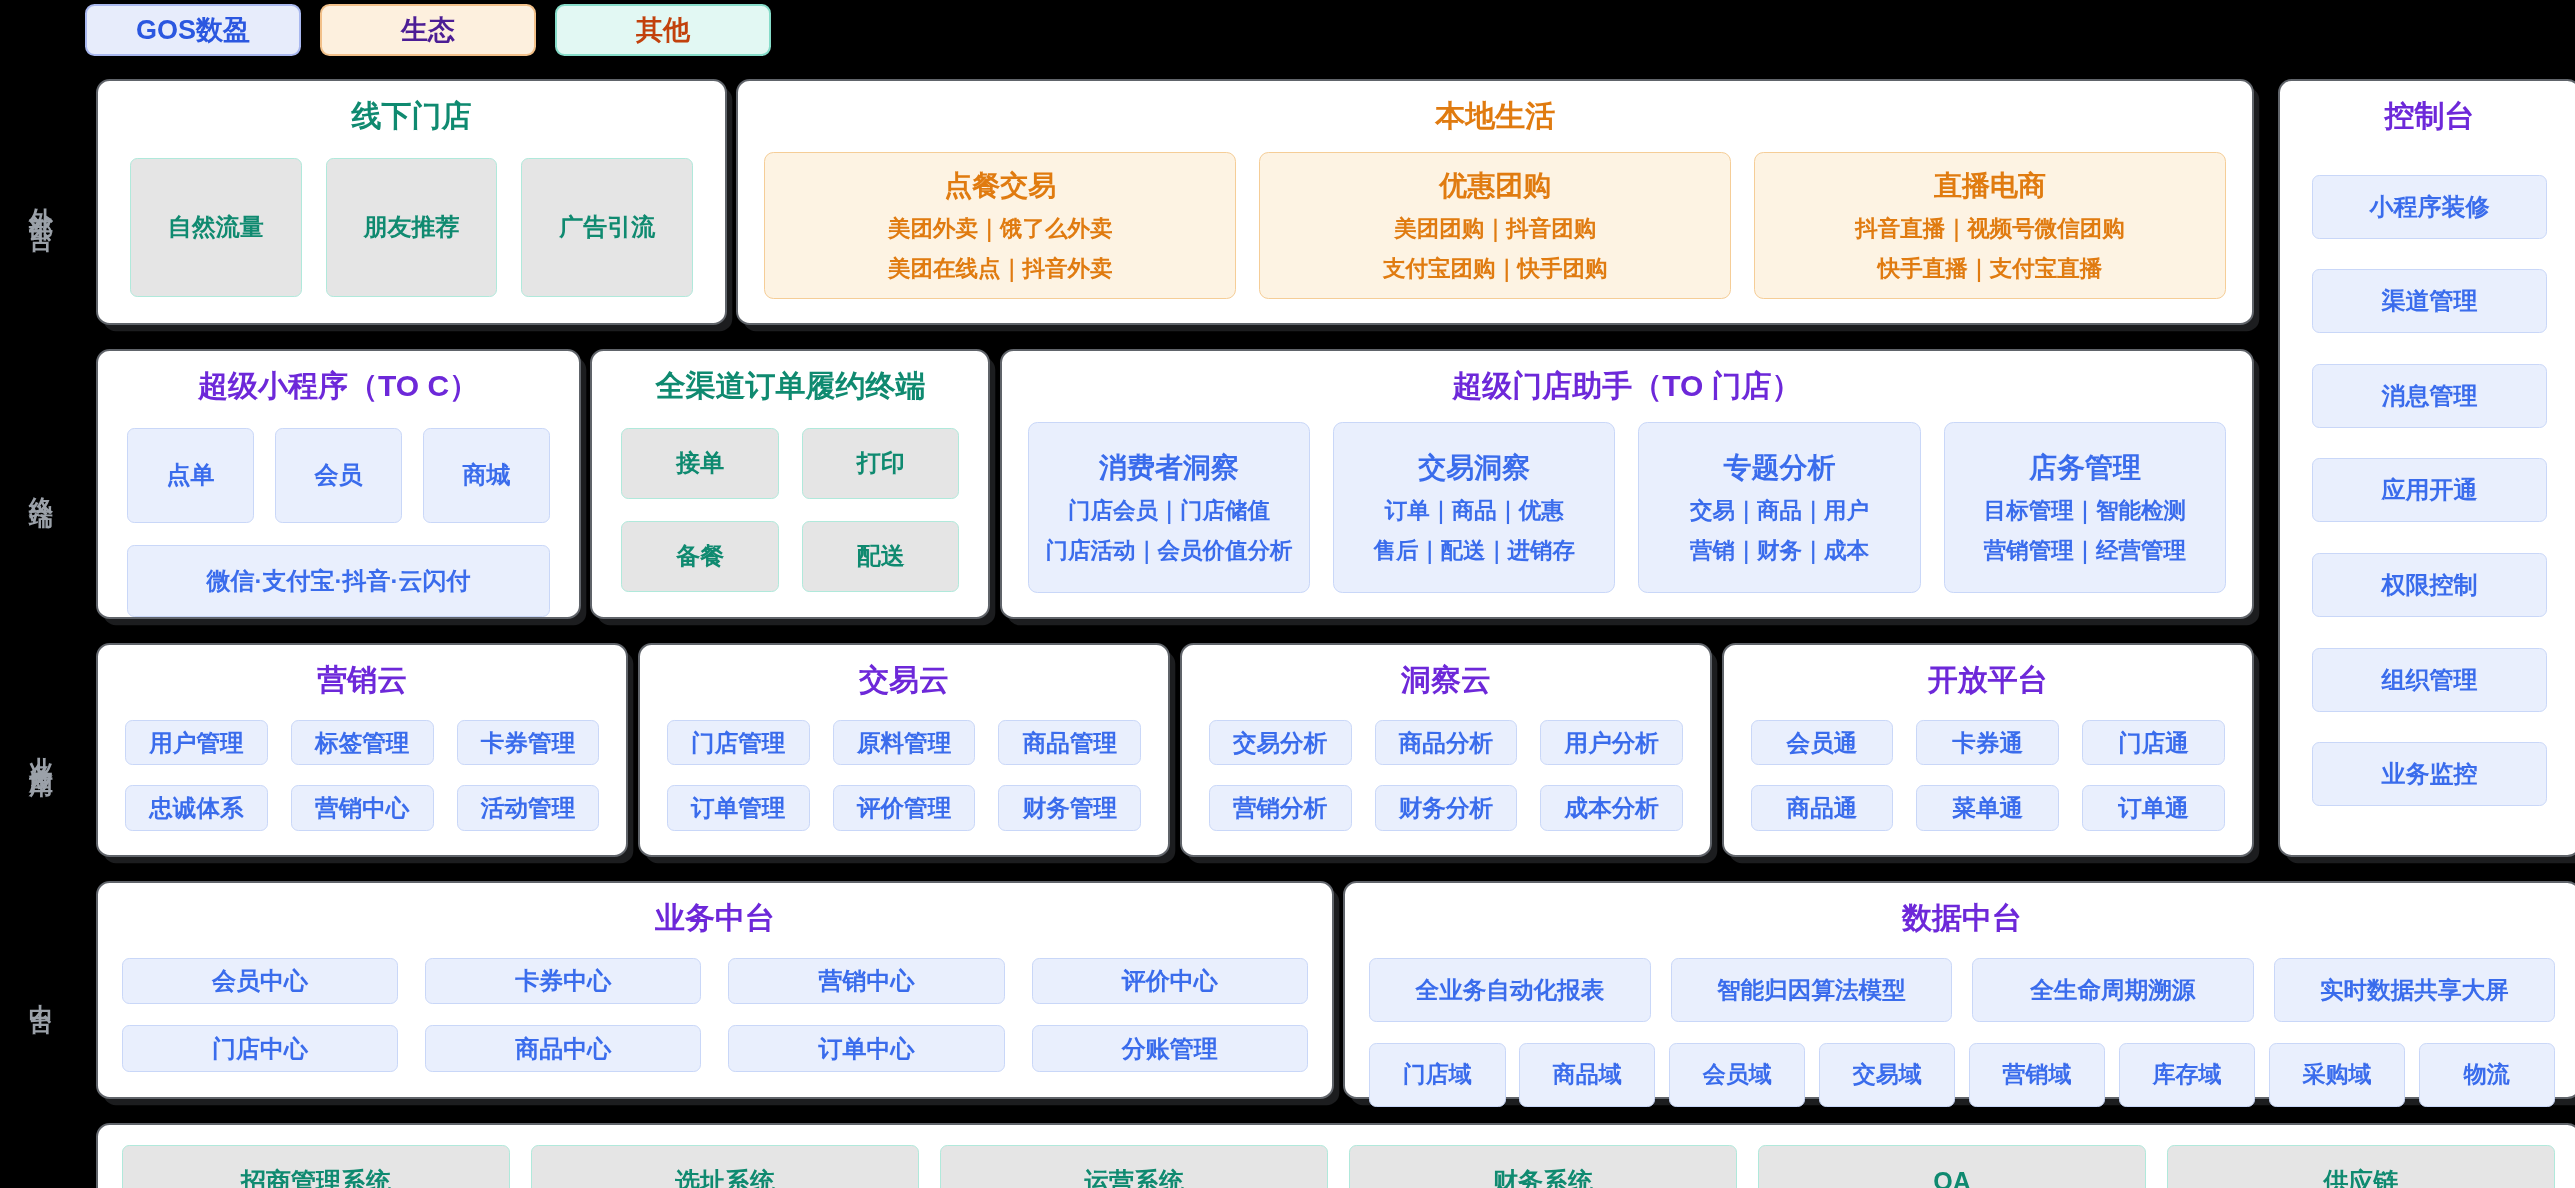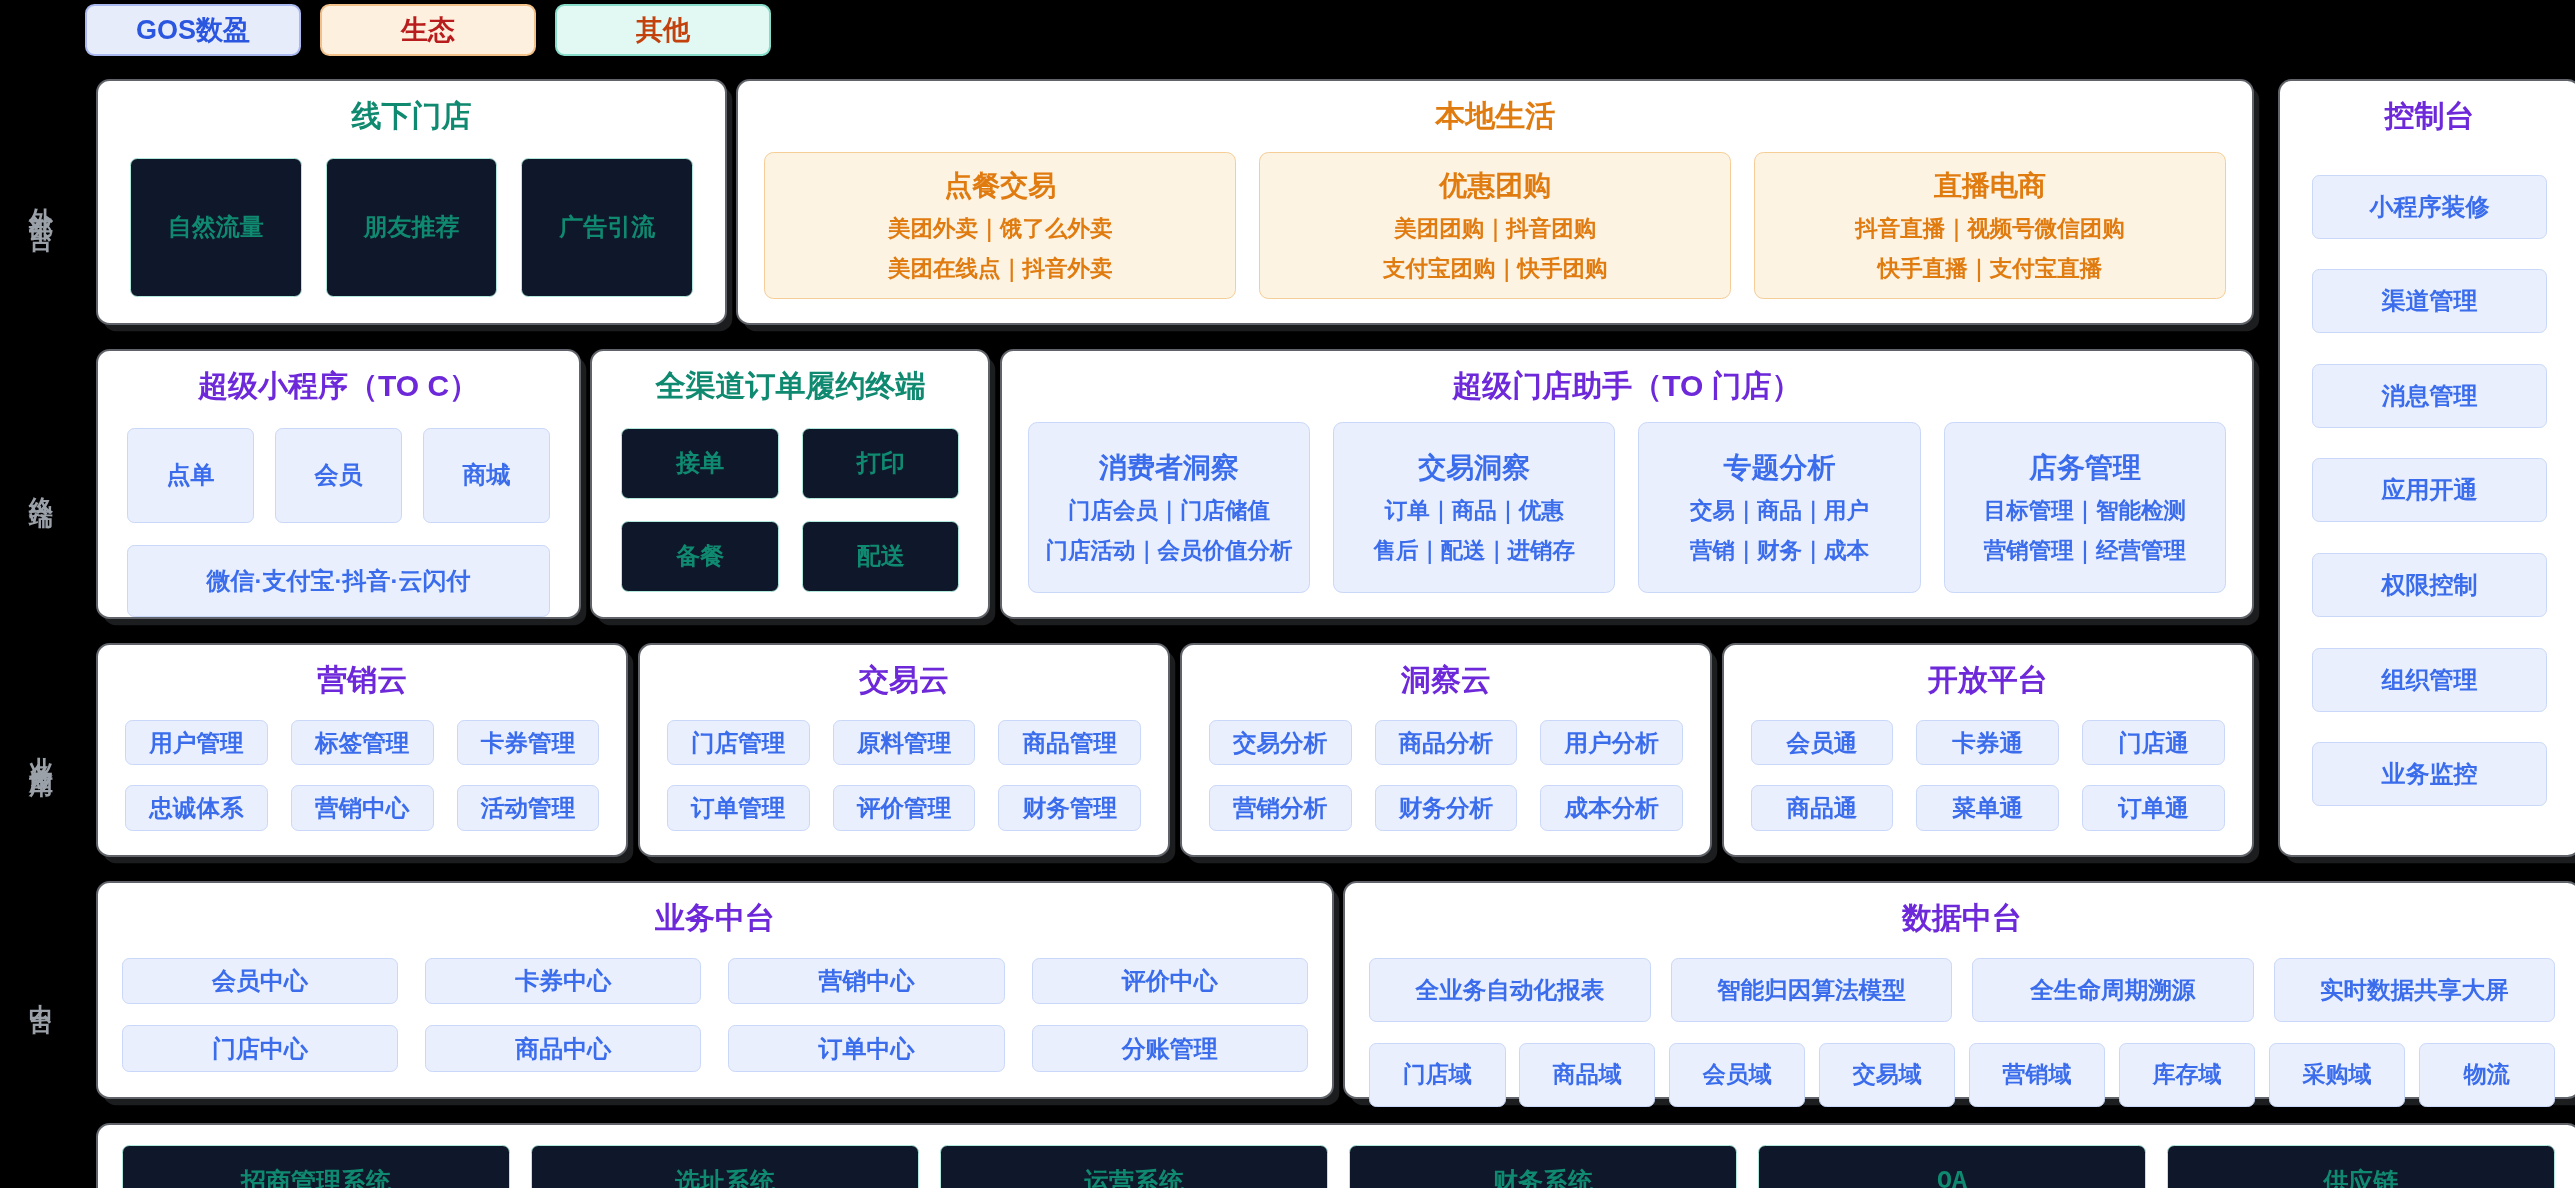--- a/index.html
+++ b/index.html
@@ -4,21 +4,21 @@
 <style>
   html,body{margin:0;padding:0;background:#000;}
   .page{position:relative;width:2576px;height:1189px;background:#000;overflow:hidden;
         font-family:"Liberation Sans","DejaVu Sans",sans-serif;margin-left:10px;}
 
   
   .legend{position:absolute;top:4.2px;left:75px;display:flex;gap:19px;}
   .legend-box{width:216px;height:52px;border-radius:9.4px;display:flex;align-items:center;
               justify-content:center;font-size:27px;font-weight:bold;box-sizing:border-box;}
   .lg-blue{background:#e7ecfb;border:2.1px solid #a9b8ef;color:#2b57e0;}
-  .lg-orange{background:#fdf0de;border:2.1px solid #f2c089;color:#b91c1c;}
+  .lg-orange{background:#fdf0de;border:2.1px solid #f2c089;color:#4c1d95;}
   .lg-teal{background:#e2f8f3;border:2.1px solid #86dcc9;color:#c2410c;}
 
   
   .content{position:absolute;top:79px;left:0;width:2571px;display:grid;
            grid-template-columns:62px 1fr 303px;
            grid-template-rows:246px 270px 214px 218px 120px;gap:24px;}
   .side{writing-mode:vertical-rl;text-orientation:upright;color:#9ba1a9;font-size:24px;
         font-weight:bold;letter-spacing:6.3px;display:flex;align-items:center;justify-content:center;}
   .sl1{grid-row:1;grid-column:1}.sl2{grid-row:2;grid-column:1}.sl3{grid-row:3;grid-column:1}
   .sl4{grid-row:4;grid-column:1}.sl5{grid-row:5;grid-column:1}
@@ -33,21 +33,21 @@
   .panel{background:#fff;border:2.6px solid #60646a;border-radius:13.6px;
          box-shadow:6.3px 7.3px 0 -1px #1c1d1f;display:flex;flex-direction:column;
          box-sizing:border-box;min-width:0;}
   .panel-title{text-align:center;font-size:30px;font-weight:bold;padding-top:14.7px;}
   .t-teal{color:#0f8a70}.t-orange{color:#e07b10}.t-blue{color:#6d28d9}
 
   
   .box{display:flex;align-items:center;justify-content:center;border-radius:7.3px;
        font-weight:bold;box-sizing:border-box;text-align:center;}
   .b-blue{background:#e9effd;border:1.6px solid #c9d7f8;color:#3a6cec;}
-  .b-teal{background:#0f172a;border:1.6px solid #b0e9db;color:#0f8a70;font-family:Liberation Mono, monospace;}
+  .b-teal{background:#e5e5e5;border:1.6px solid #b0e9db;color:#0f8a70;}
 
   
   .groups{flex:1;display:flex;gap:23px;padding:15.7px 26px 24px;}
   .group{flex:1;border-radius:9.4px;padding:12.6px 8.4px;text-align:center;box-sizing:border-box;
          display:flex;flex-direction:column;justify-content:center;gap:8.4px;min-width:0;}
   .g-orange{background:#fdf3e3;border:1.6px solid #f5cd97;color:#e07b10;}
   .g-blue{background:#e9effd;border:1.6px solid #c9d7f8;color:#3a6cec;}
   .group-title{font-size:28px;font-weight:bold;}
   .group-line{font-size:22.5px;font-weight:bold;line-height:1.4;white-space:nowrap;}
 

